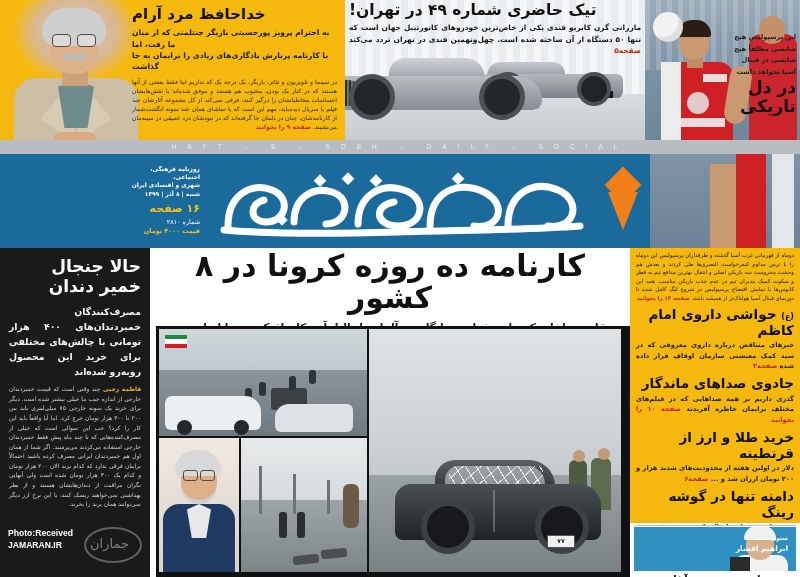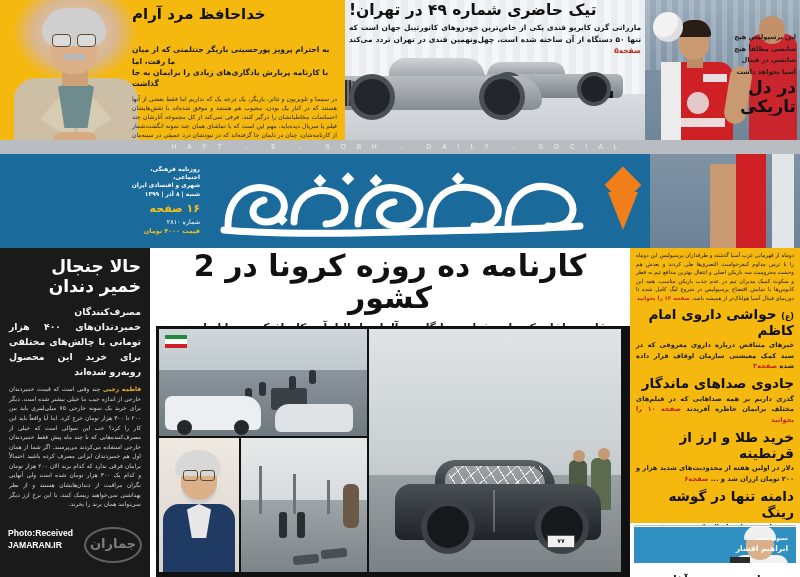--- a/index.html
+++ b/index.html
@@ -28,21 +28,21 @@
   .p-mous{position:absolute;left:63px;top:54px;width:23px;height:6px;border-radius:3px;background:#b9b9b9;}
   .p-neck{position:absolute;left:62px;top:70px;width:26px;height:16px;background:#cfa179;}
   .p-suit{position:absolute;left:14px;top:78px;width:124px;height:90px;background:#cdbfa6;border-radius:22px 22px 0 0;}
   .p-shirt{position:absolute;left:58px;top:80px;width:36px;height:48px;background:#6e8b8e;clip-path:polygon(50% 0,100% 14%,82% 100%,18% 100%,0 14%);}
   .p-lapL{position:absolute;left:40px;top:80px;width:34px;height:62px;background:#d8cbb3;clip-path:polygon(100% 0,100% 100%,0 62%);}
   .p-lapR{position:absolute;left:78px;top:80px;width:34px;height:62px;background:#d8cbb3;clip-path:polygon(0 0,0 100%,100% 62%);}
   .p-hands{position:absolute;left:52px;top:132px;width:46px;height:22px;border-radius:12px;background:#d9ab83;}
 
   #obit-box{position:absolute;right:0;top:0;width:205px;height:140px;padding:6px 8px 4px 10px;}
   #obit-title{font-size:15px;font-weight:bold;color:#111;text-align:left;line-height:1.15;letter-spacing:-.2px;}
-  #obit-deck{margin-top:21px;font-size:7.6px;font-weight:bold;color:#1a1a1a;line-height:1.5;text-align:left;}
+  #obit-deck{margin-top:4px;font-size:7.6px;font-weight:bold;color:#1a1a1a;line-height:1.5;text-align:left;}
   #obit-body{margin-top:4px;font-size:6.1px;color:#2a2a2a;line-height:1.48;text-align:justify;}
   #obit-body .pg{color:#c2261b;font-weight:bold;}
 
   
   #top-center{left:345px;top:0;width:300px;height:140px;background:#eef1f3;overflow:hidden;}
   .car-sky{position:absolute;left:0;top:0;width:100%;height:100%;
       background:repeating-linear-gradient(90deg,#e9edf0 0 7px,#f4f6f8 7px 14px);}
   .car-floor{position:absolute;left:0;bottom:0;width:100%;height:46px;background:linear-gradient(180deg,#d9dde1,#c8ccd0);}
   .car1{position:absolute;left:-18px;bottom:20px;width:215px;height:62px;}
   .car1 .body{position:absolute;left:0;bottom:10px;width:215px;height:34px;border-radius:8px 26px 10px 10px;background:linear-gradient(180deg,#b9bdc2,#888d93);}
@@ -108,21 +108,21 @@
 
   
   #left-col{left:0;top:248px;width:150px;height:329px;background:#1a1a1a;color:#fff;padding:8px 9px 16px 9px;overflow:hidden;}
   #lc-title{font-size:17px;font-weight:bold;line-height:1.18;text-align:right;color:#fff;}
   #lc-deck{margin-top:8px;font-size:9.3px;font-weight:bold;line-height:1.62;text-align:justify;color:#f2f2f2;}
   #lc-body{margin-top:6px;font-size:5.9px;line-height:1.62;text-align:justify;color:#d6d6d6;}
   #lc-body .byline{color:#f5b80e;font-weight:bold;}
   #watermark{position:absolute;left:0;bottom:8px;width:150px;height:46px;}
   #wm-stamp{position:absolute;right:6px;top:2px;width:62px;height:40px;opacity:.55;}
   #wm-stamp .ring{position:absolute;inset:2px;border:2px solid #9a9a9a;border-radius:50%;}
-  #wm-stamp .scr{position:absolute;left:8px;top:11px;font-size:13px;color:#cfcfcf;font-weight:bold;}
+  #wm-stamp .scr{position:absolute;left:8px;top:11px;font-size:13px;color:#cfcfcf;font-weight:normal;}
   #wm-text{position:absolute;left:8px;top:4px;color:#fff;font-size:8.6px;font-weight:bold;line-height:1.45;font-family:"Liberation Sans",sans-serif;direction:ltr;text-align:left;}
 
   
   #center{left:150px;top:248px;width:480px;height:329px;background:#fff;overflow:hidden;}
   #main-head{position:absolute;right:6px;top:2px;width:468px;text-align:center;}
   #main-title{font-size:30px;font-weight:bold;color:#111;line-height:1.08;letter-spacing:-.5px;}
   #main-deck{margin-top:6px;font-size:10.6px;font-weight:bold;color:#1a1a1a;}
   #main-deck .pg{color:#c2261b;font-size:6.5px;}
 
   #collage{position:absolute;left:6px;top:78px;width:468px;height:246px;background:#111;padding:3px;}
@@ -186,21 +186,21 @@
   #rc-yellow{position:absolute;left:0;top:0;width:170px;height:275px;background:#f5b80e;padding:3px 6px;box-sizing:border-box;}
   #rc-inner-body{background:#f5b80e;font-size:5.5px;line-height:1.55;color:#1a1a1a;text-align:justify;}
   #rc-inner-body .pg{color:#c2261b;font-weight:bold;}
   .rc-item{margin-top:5px;}
   .rc-title{font-size:13.6px;font-weight:bold;color:#111;text-align:right;line-height:1.15;}
   .rc-title .sup{font-size:8px;}
   .rc-deck{margin-top:2px;font-size:6.7px;font-weight:bold;color:#1f1f1f;line-height:1.55;text-align:justify;}
   .rc-deck .pg{color:#c2261b;}
 
   #rc-col-strip{position:absolute;left:0;top:277px;width:170px;height:52px;background:#fff;}
-  #rc-col-band{position:absolute;left:4px;top:2px;width:162px;height:36px;background:#2e8fc0;overflow:hidden;}
+  #rc-col-band{position:absolute;left:4px;top:2px;width:162px;height:44px;background:#2e8fc0;overflow:hidden;}
   .cb-head{position:absolute;left:112px;top:3px;width:28px;height:30px;border-radius:14px;background:#d9b08c;}
   .cb-hair{position:absolute;left:110px;top:-1px;width:32px;height:14px;border-radius:16px 16px 2px 2px;background:#efefef;}
   .cb-body{position:absolute;left:100px;top:28px;width:54px;height:20px;background:#f2f2f2;border-radius:10px 10px 0 0;}
   .cb-coat{position:absolute;left:96px;top:30px;width:20px;height:18px;background:#2b2b2b;}
   #cb-label{position:absolute;right:8px;top:8px;text-align:right;}
   #cb-kicker{font-size:5.8px;color:#fff;font-weight:bold;}
   #cb-author{font-size:7.6px;color:#fff;font-weight:bold;margin-top:3px;}
   #rc-col-title{position:absolute;right:6px;top:48px;width:158px;font-size:10.4px;font-weight:bold;color:#111;text-align:center;}
   .divline{position:absolute;left:4px;top:0;width:162px;height:1px;background:#bdbdbd;}
 </style>
@@ -356,21 +356,21 @@
       </div>
       <div id="wm-text">
         <div>Photo:Received</div>
         <div>JAMARAN.IR</div>
       </div>
     </div>
   </div>
 
   <div id="center" class="abs">
     <div id="main-head">
-      <div id="main-title">کارنامه ده روزه کرونا در 2 کشور</div>
+      <div id="main-title">کارنامه ده روزه کرونا در ۸ کشور</div>
       <div id="main-deck">
         <span>مقایسه تلفات کرونا در فرانسه، انگلیس، آلمان، ایتالیا، آمریکا، بلژیک و ...با ایران</span>
         <span class="pg">صفحه۴</span>
       </div>
     </div>
 
     <div id="collage">
       <div class="cell" id="cell-road">
         <div class="road-sky"></div>
           <div class="road-far"></div>

